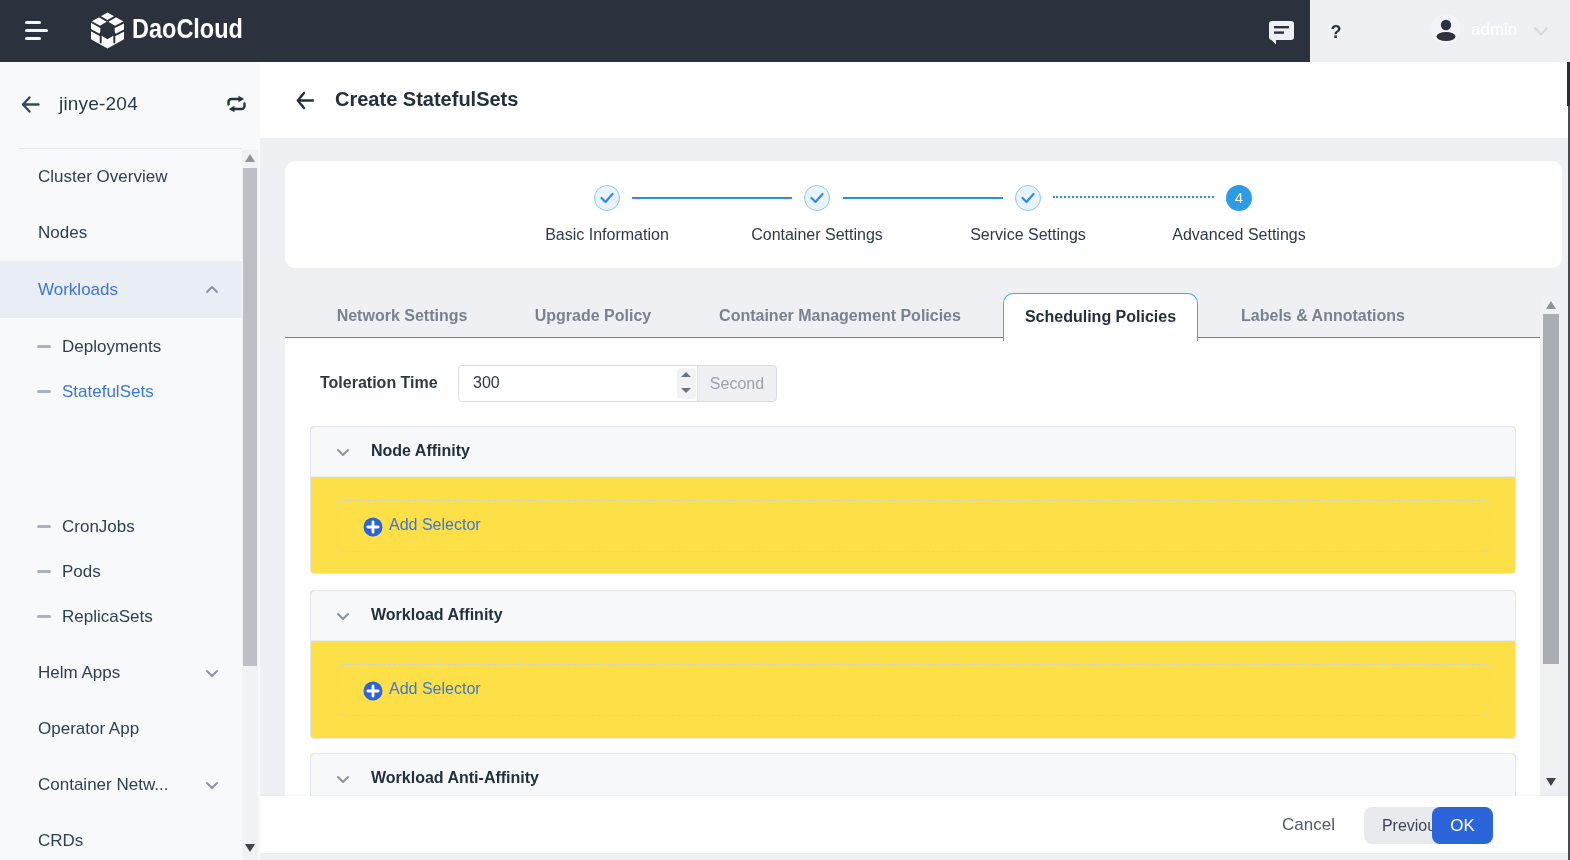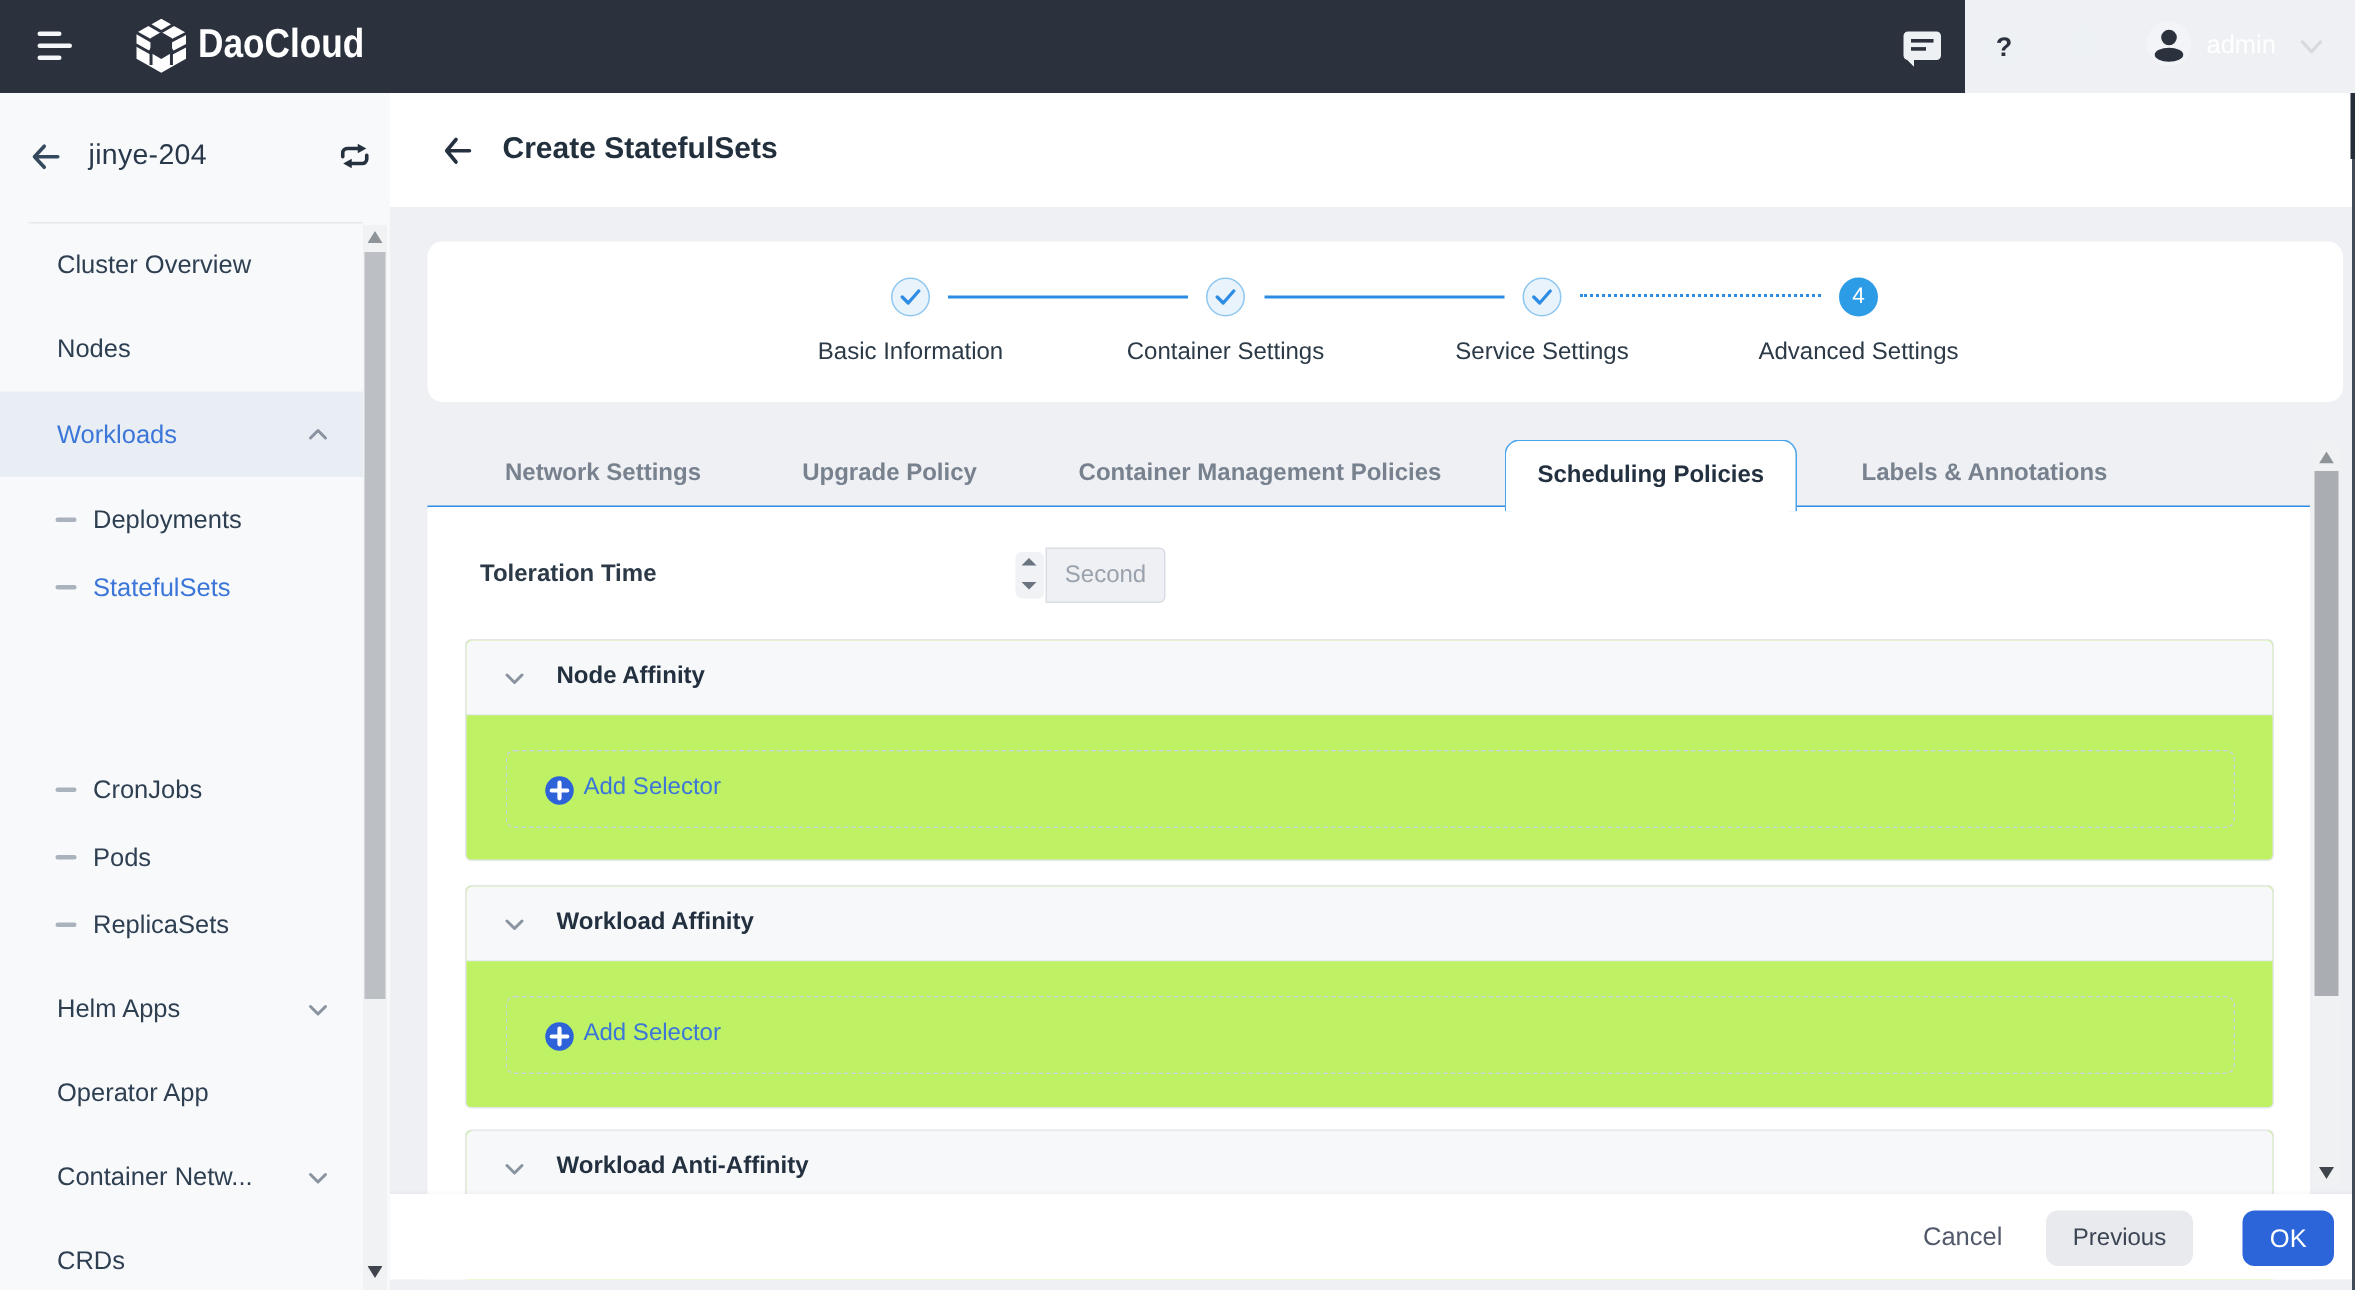--- a/index.html
+++ b/index.html
@@ -58,36 +58,36 @@
 .panel { position:absolute; left:25px; top:276px; width:1255px; height:515px; background:#fff; overflow:hidden; }
 .tol-lbl { position:absolute; left:35px; top:36px; font-size:16px; font-weight:600; color:#2c3a47; }
 .num-input { position:absolute; left:173px; top:27px; width:240px; height:37px; background:#fff; border:1px solid #d9dee4; border-radius:4px 0 0 4px; }
 .num-input .val { position:absolute; left:14px; top:8px; font-size:16px; color:#2c3a47; }
 .num-suffix { position:absolute; left:412px; top:27px; width:80px; height:37px; background:#eef0f3; border:1px solid #d9dee4; border-radius:0 4px 4px 0; color:#9aa2ad; font-size:16px; text-align:center; line-height:35px; }
 .spin-panel { position:absolute; left:392px; top:30px; width:19px; height:31px; background:#f0f2f5; border-radius:4px; }
 .spin { position:absolute; left:4px; width:0; height:0; border-left:5.5px solid transparent; border-right:5.5px solid transparent; }
 .spin-up { border-bottom:5.5px solid #6a7380; top:4px; }
 .spin-dn { border-top:5.5px solid #6a7380; top:20px; }
 
-.section { position:absolute; left:25px; width:1206px; border:1px solid #e3e6ea; border-radius:4px; background:#bef264; }
+.section { position:absolute; left:25px; width:1206px; border:1px solid #e3e6ea; border-radius:4px; background:#fde047; }
 .sec-head { height:50px; background:#f7f8fa; border-bottom:1px solid #e8ebee; position:relative; border-radius:4px 4px 0 0; }
 .sec-title { position:absolute; left:60px; top:15px; font-size:16px; font-weight:bold; color:#233040; }
 .sec-chev { position:absolute; left:25px; top:19px; }
 .dashed { position:absolute; left:26px; width:1153px; height:52px; border:1px dashed #cdd3da; border-radius:6px; }
 .addsel { position:absolute; left:26px; top:15px; font-size:16px; color:#3b76d8; }
 
 
 .cscroll { position:absolute; left:1282px; top:233px; width:18px; height:496px; background:#f0f1f3; }
 .cscroll .thumb { position:absolute; left:1px; top:19px; width:16px; height:350px; background:#aaadb1; }
 
 
 .footer { position:absolute; left:0; top:734px; width:1310px; height:57px; background:#fff; box-shadow:0 -1px 3px rgba(40,50,60,0.05); }
 .cancel { position:absolute; left:1022px; top:19px; font-size:17px; color:#51596a; }
 .btn-prev { position:absolute; left:1104px; top:11px; width:98px; height:37px; background:#e9eaee; border-radius:8px; font-size:16px; color:#3c4553; text-align:center; line-height:37px; }
-.btn-ok { position:absolute; left:1235px; top:11px; width:61px; height:37px; background:#2b65d9; border-radius:8px; font-size:17px; color:#fff; text-align:center; line-height:37px; }
+.btn-ok { position:absolute; left:1172px; top:11px; width:61px; height:37px; background:#2b65d9; border-radius:8px; font-size:17px; color:#fff; text-align:center; line-height:37px; }
 .redge { position:absolute; left:1568px; top:62px; width:2px; height:798px; background:#414b5a; z-index:60; }
 .redge-top { position:absolute; left:1567px; top:62px; width:3px; height:44px; background:#272d38; z-index:61; }
 </style>
 </head>
 <body>
 
 <div class="sidebar">
   <svg style="position:absolute;left:20px;top:33px" width="21" height="19" viewBox="0 0 21 19">
       <path d="M9.5 2.5 L3 9.5 L9.5 16.5 M3 9.5 H18.5" stroke="#34495e" stroke-width="2.4" fill="none" stroke-linecap="round" stroke-linejoin="round"></path>
     </svg>
@@ -200,20 +200,23 @@
     <div class="uline"></div>
     <div class="tab" style="left:117px">Network Settings</div>
     <div class="tab" style="left:308px">Upgrade Policy</div>
     <div class="tab" style="left:555px">Container Management Policies</div>
     <div class="tab tab-active" style="left:718px;width:195px">Scheduling Policies</div>
     <div class="tab" style="left:1038px">Labels &amp; Annotations</div>
   </div>
 
   <div class="panel">
     <div class="tol-lbl">Toleration Time</div>
+    <div class="num-input">
+        <span class="val">300</span>
+      </div>
     <div class="spin-panel">
         <div class="spin spin-up"></div>
         <div class="spin spin-dn"></div>
       </div>
     <div class="num-suffix">Second</div>
 
     <div class="section" style="top:88px;height:148px">
       <div class="sec-head">
         <svg class="sec-chev" width="14" height="12" viewBox="0 0 14 12">
             <path d="M2 4 L7 9 L12 4" stroke="#8a93a0" stroke-width="2" fill="none" stroke-linecap="round" stroke-linejoin="round"></path>

